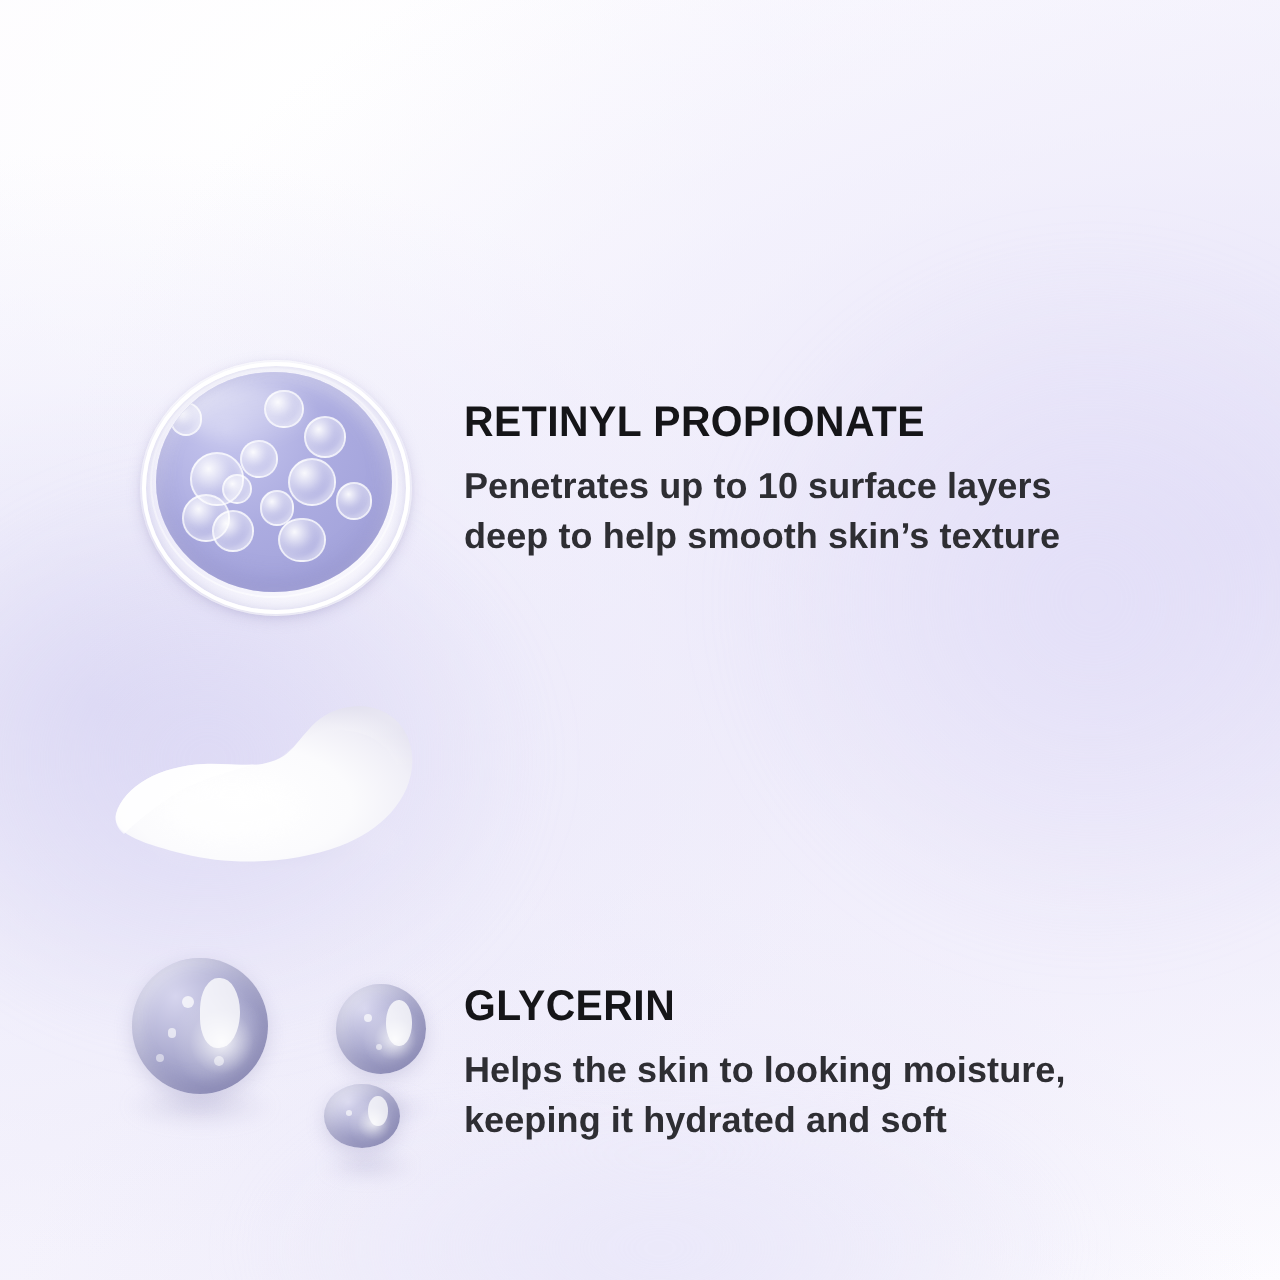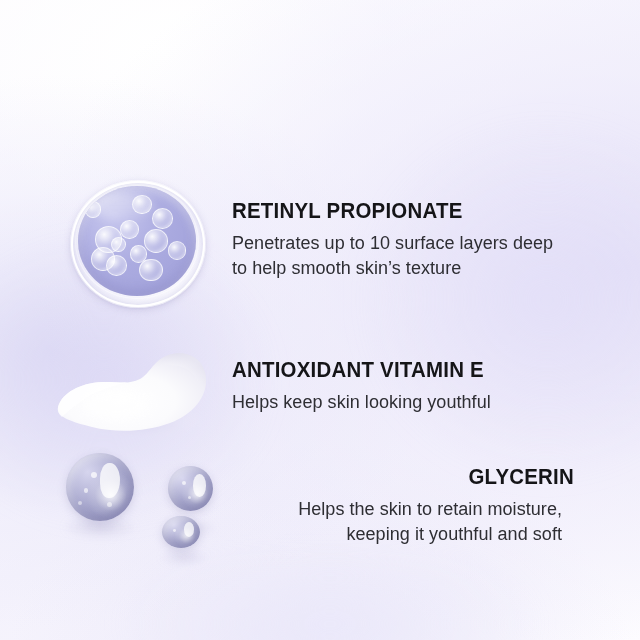--- a/index.html
+++ b/index.html
@@ -39,35 +39,35 @@
     margin-top:7px;
     font-size:34px;line-height:38px;font-weight:400;letter-spacing:0.2px;
     color:#171719;transform:scaleX(0.93);transform-origin:center;
     white-space:nowrap;
   }
 
   
   .row{position:absolute;left:0;width:540px;}
   .row-1{top:178px;height:140px;}
   .row-2{top:345px;height:100px;}
-  .row-3{top:444px;height:130px;text-align:right;}
+  .row-3{top:470px;height:130px;}
 
   .art{position:absolute;left:40px;top:0;width:180px;height:100%;}
   .copy{position:absolute;left:232px;width:360px;}
   .copy-1{top:20px;}
   .copy-2{top:12px;}
   .copy-3{top:20px;}
 
   .ing-title{
     font-size:21.5px;line-height:26px;font-weight:700;letter-spacing:0.25px;
     color:#151518;transform:scaleX(0.95);transform-origin:left center;
     white-space:nowrap;margin:0 0 7px 0;
   }
   .ing-desc{
-    font-size:18px;line-height:24.5px;font-weight:400;letter-spacing:0.05px;
+    font-size:18px;line-height:24.5px;font-weight:700;letter-spacing:0.05px;
     color:#2e2e33;margin:0;max-width:330px;
   }
 
   
   .dish{position:absolute;left:30px;top:2px;width:136px;height:128px;}
   .dish-glass{
     position:absolute;inset:0;border-radius:50%;
     background:linear-gradient(160deg, rgba(255,255,255,0.9) 0%, rgba(242,241,252,0.5) 45%, rgba(255,255,255,0.85) 100%);
     box-shadow:0 2px 7px rgba(150,145,190,0.28);
   }
@@ -181,24 +181,20 @@
                    C134,4.4 150,14 152,32 C154,52 138,70 116,78 C92,87 62,88 38,82
                    C18,77 2,72 4,62 Z" fill="url(#creamFill)"></path>
           <path d="M86,34 C96,29 100,14 116,9.5 C134,4.4 150,14 152,32
                    C152.5,38 150.5,44 147,49 C146,35 138,24 124,21 C108,17.6 96,25 86,34 Z" fill="url(#creamTop)"></path>
           <path d="M4,62 C8,48 26,38 48,37 C58,36.7 66,38 74,37
                    C60,41 44,45 32,53 C20,61 12,68 8,72 C4.5,69 3.2,65.8 4,62 Z" fill="#ffffff" opacity="0.72"></path>
           <ellipse cx="62" cy="60" rx="34" ry="15" fill="#ffffff" opacity="0.55" filter="url(#softBlur)"></ellipse>
         </svg>
       </div>
     </div>
-    <div class="copy copy-2">
-      <p class="ing-title">ANTIOXIDANT VITAMIN E</p>
-      <p class="ing-desc">Helps keep skin looking youthful</p>
-    </div>
   </div>
 
   <div class="row row-3">
     <div class="art">
       <div class="drops">
 
         <div class="drop-shadow" style="left:6px;top:72px;width:76px;height:22px;"></div>
         <div class="drop" style="left:10px;top:9px;width:68px;height:68px;">
           <div class="drop-base"></div>
           <div class="drop-spark" style="left:50%;top:14%;width:30%;height:52%;border-radius:48% 52% 55% 45%;opacity:0.85;"></div>
@@ -220,17 +216,17 @@
         <div class="drop" style="left:106px;top:72px;width:38px;height:32px;border-radius:50%;">
           <div class="drop-base" style="border-radius:50%;"></div>
           <div class="drop-spark" style="left:58%;top:20%;width:26%;height:46%;border-radius:50%;opacity:0.82;"></div>
           <div class="drop-spark" style="left:28%;top:40%;width:10%;height:11%;opacity:0.7;"></div>
         </div>
 
       </div>
     </div>
     <div class="copy copy-3">
       <p class="ing-title">GLYCERIN</p>
-      <p class="ing-desc">Helps the skin to retain moisture, keeping it youthful and soft</p>
+      <p class="ing-desc">Helps the skin to looking moisture, keeping it hydrated and soft</p>
     </div>
   </div>
 
 </div>
 
 </body></html>

